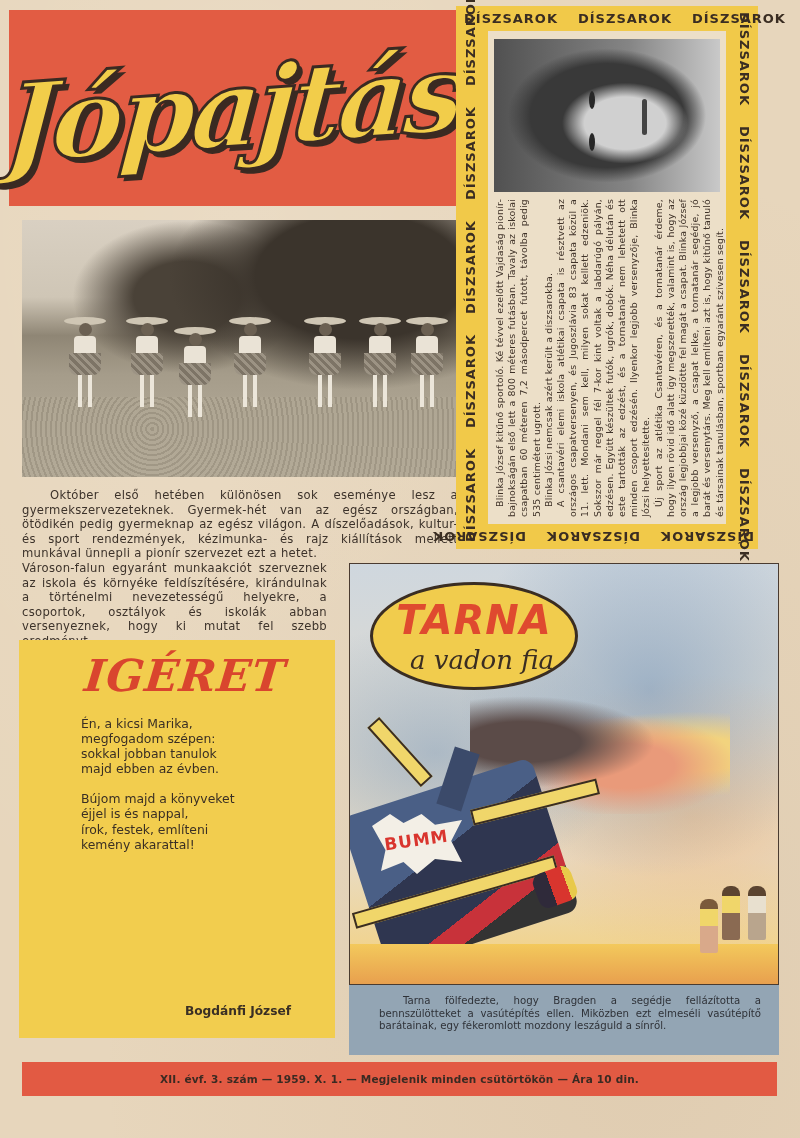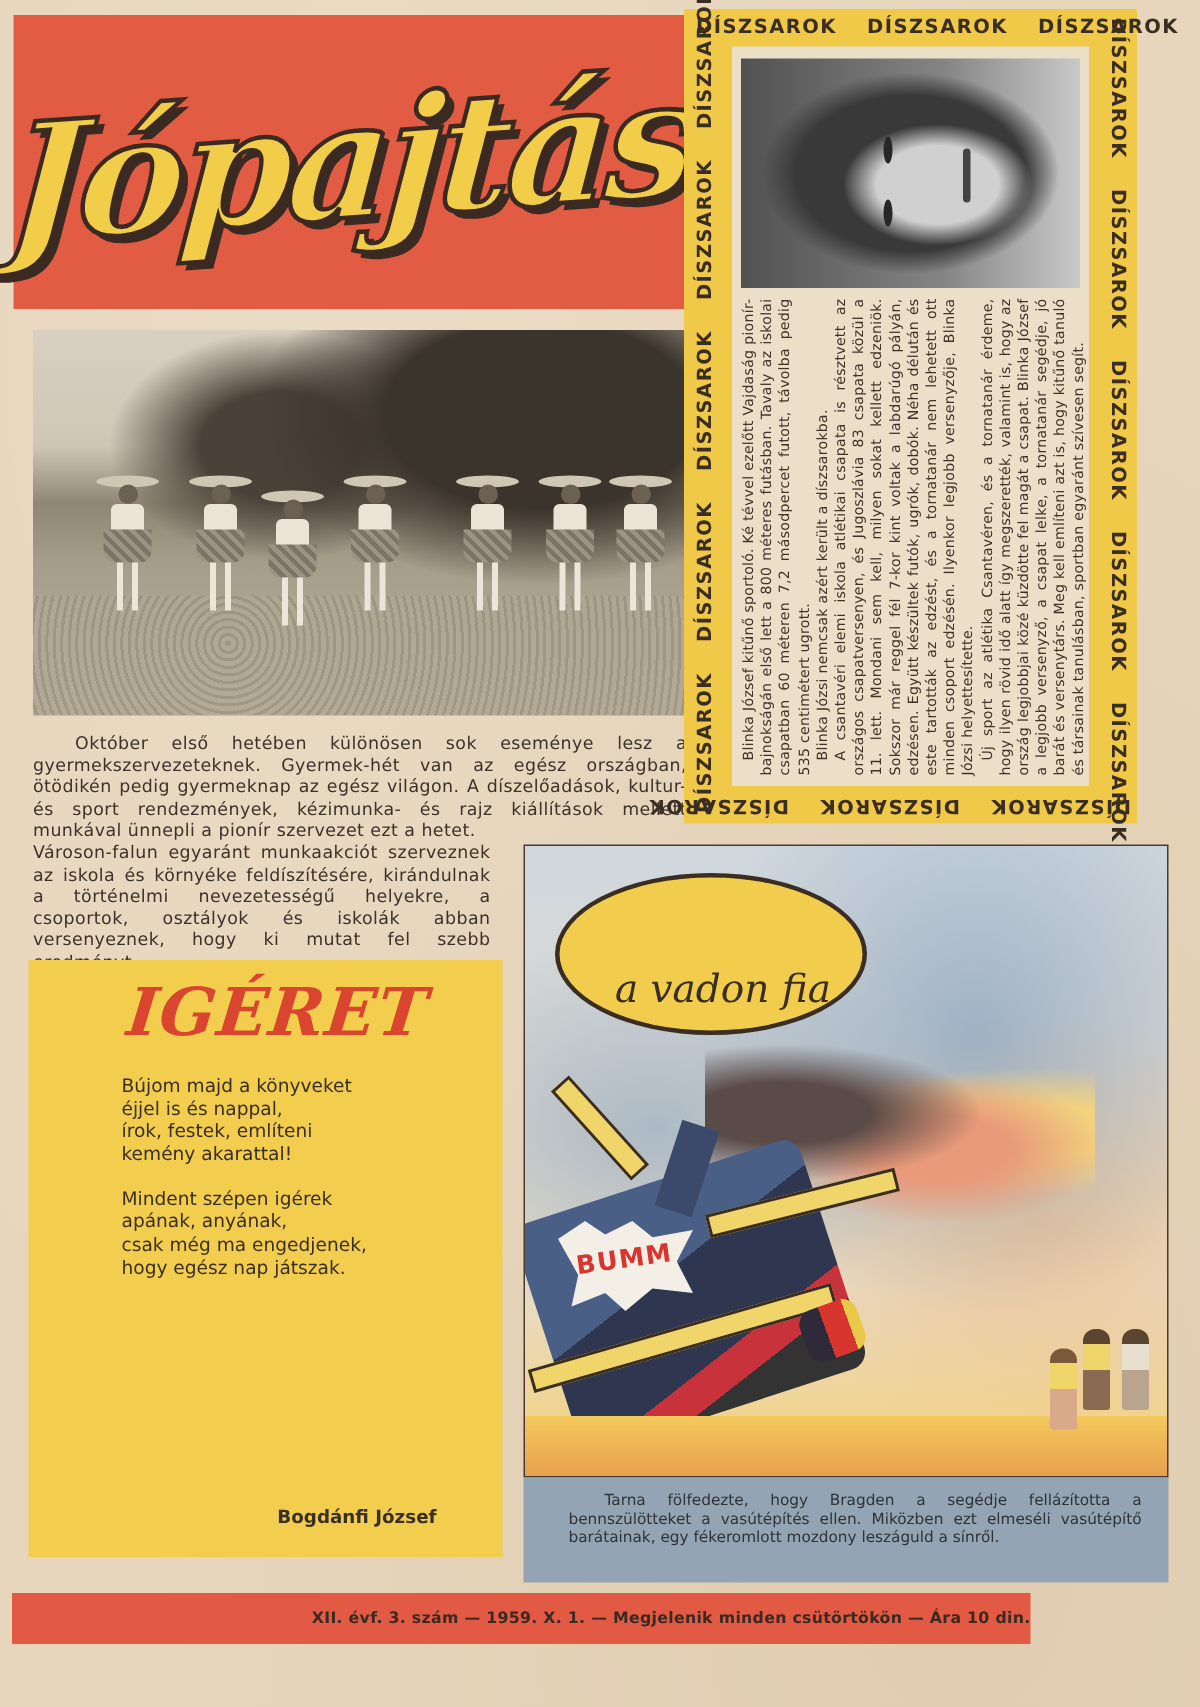--- a/index.html
+++ b/index.html
@@ -185,23 +185,23 @@
     position: absolute; left: 349px; top: 985px; width: 430px; height: 70px;
     background: #93a5b4;
     padding: 10px 18px 0 30px;
     font-size: 10.2px; line-height: 12.6px; color: #2f3238;
     text-align: justify;
   }
   .comic-caption span { display:block; text-indent: 24px; }
 
   
   .footer {
-    position: absolute; left: 8px; top: 1062px; width: 679px; height: 34px;
+    position: absolute; left: 22px; top: 1062px; width: 755px; height: 34px;
     background: #e25a43;
-    display: flex; align-items: center; justify-content: flex-end;
+    display: flex; align-items: center; justify-content: center;
     font-family: "DejaVu Sans", sans-serif; font-weight: bold;
     font-size: 10.5px; color: #3a2a22; letter-spacing: 0.2px;
   }
 </style>
 </head>
 <body>
 
 <div class="page">
 
   <div class="masthead">
@@ -316,50 +316,51 @@
         <p>A csantavéri elemi iskola atlétikai csapata is résztvett az országos csapatversenyen, és Jugoszlávia 83 csapata közül a 11. lett. Mondani sem kell, milyen sokat kellett edzeniök. Sokszor már reggel fél 7-kor kint voltak a labdarúgó pályán, edzésen. Együtt készültek futók, ugrók, dobók. Néha délután és este tartották az edzést, és a tornatanár nem lehetett ott minden csoport edzésén. Ilyenkor legjobb versenyzője, Blinka Józsi helyettesítette.</p>
         <p>Új sport az atlétika Csantavéren, és a tornatanár érdeme, hogy ilyen rövid idő alatt így megszerették, valamint is, hogy az ország legjobbjai közé küzdötte fel magát a csapat. Blinka József a legjobb versenyző, a csapat lelke, a tornatanár segédje, jó barát és versenytárs. Meg kell említeni azt is, hogy kitűnő tanuló és társainak tanulásban, sportban egyaránt szívesen segít.</p>
       </div>
     </div>
   </div>
 
   <div class="poem-box">
     <div class="poem-title">IGÉRET</div>
     <div class="poem-body">
       <div class="stanza">
+        <div>Én, a kicsi Marika,</div>
+        <div>megfogadom szépen:</div>
+        <div>sokkal jobban tanulok</div>
+        <div>majd ebben az évben.</div>
+      </div>
+      <div class="stanza">
         <div>Bújom majd a könyveket</div>
         <div>éjjel is és nappal,</div>
         <div>írok, festek, említeni</div>
         <div>kemény akarattal!</div>
-      </div>
-      <div class="stanza">
-        <div>Mindent szépen igérek</div>
-        <div>apának, anyának,</div>
-        <div>csak még ma engedjenek,</div>
-        <div>hogy egész nap játszak.</div>
       </div>
     </div>
     <div class="poem-author">Bogdánfi József</div>
   </div>
 
   <div class="comic">
     <div class="smoke"></div>
     <div class="locomotive"></div>
     <div class="chimney"></div>
     <div class="plank plank3"></div>
     <div class="plank plank2"></div>
     <div class="burst"></div>
     <div class="burst-text">BUMM</div>
     <div class="plank plank1"></div>
     <div class="runner"></div>
     <div class="ground-strip"></div>
     <div class="figure fig1"></div>
     <div class="figure fig2"></div>
     <div class="figure fig3"></div>
     <div class="comic-logo">
+      <div class="comic-title">TARNA</div>
       <div class="comic-subtitle">a vadon fia</div>
     </div>
   </div>
   <div class="comic-caption">
     <span>Tarna fölfedezte, hogy Bragden a segédje fellázította a bennszülötteket a vasútépítés ellen. Miközben ezt elmeséli vasútépítő barátainak, egy fékeromlott mozdony leszáguld a sínről.</span>
   </div>
 
   <div class="footer">
     <span>XII. évf. 3. szám — 1959. X. 1. — Megjelenik minden csütörtökön — Ára 10 din.</span>
   </div>

